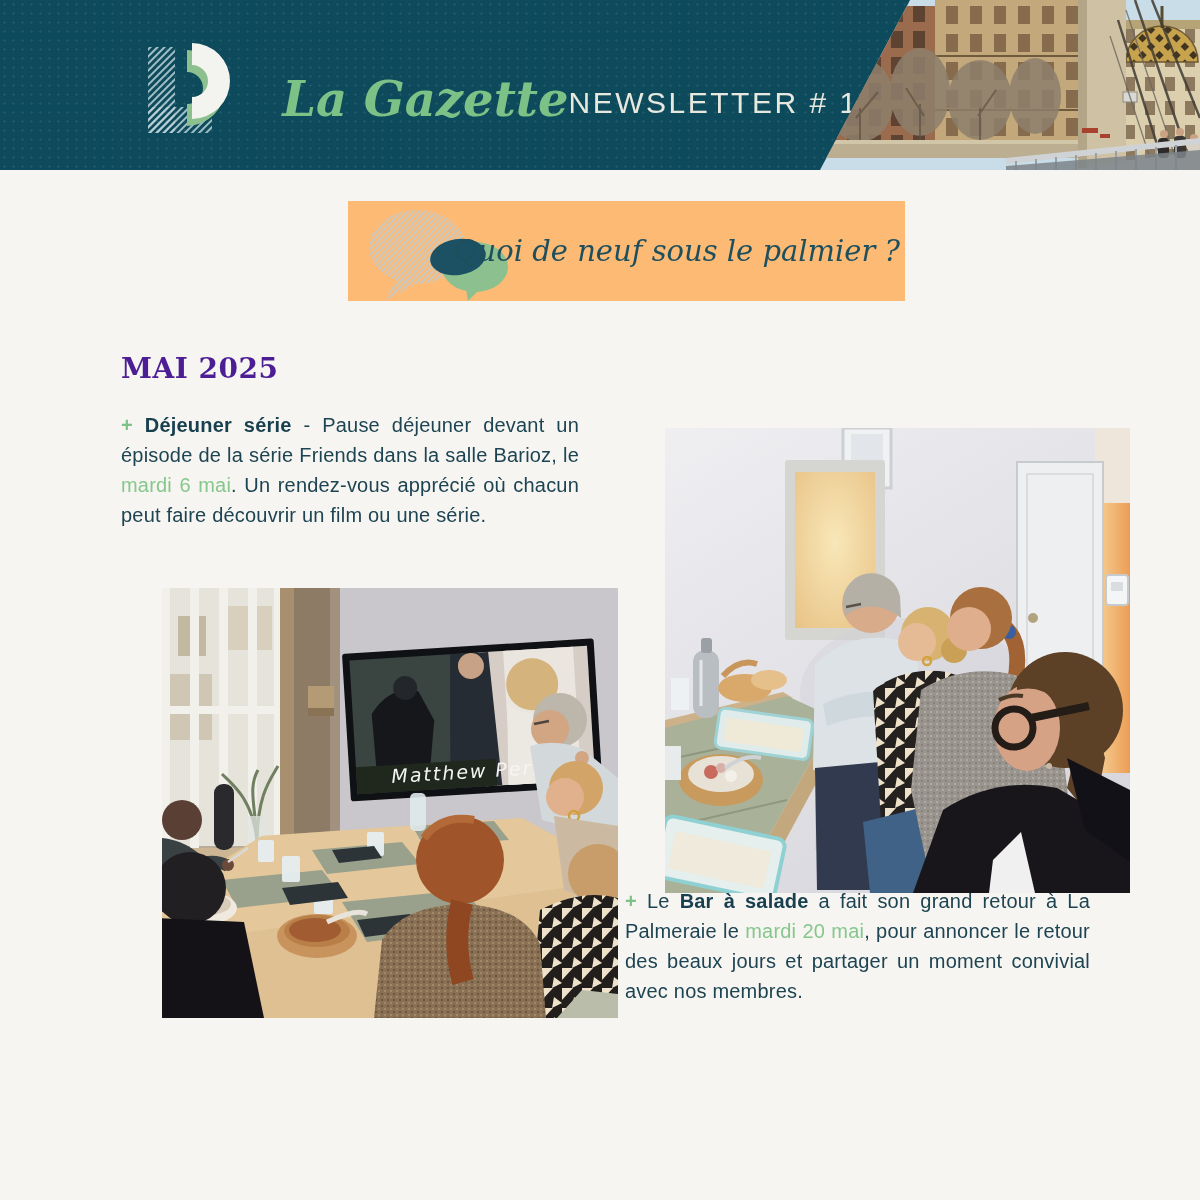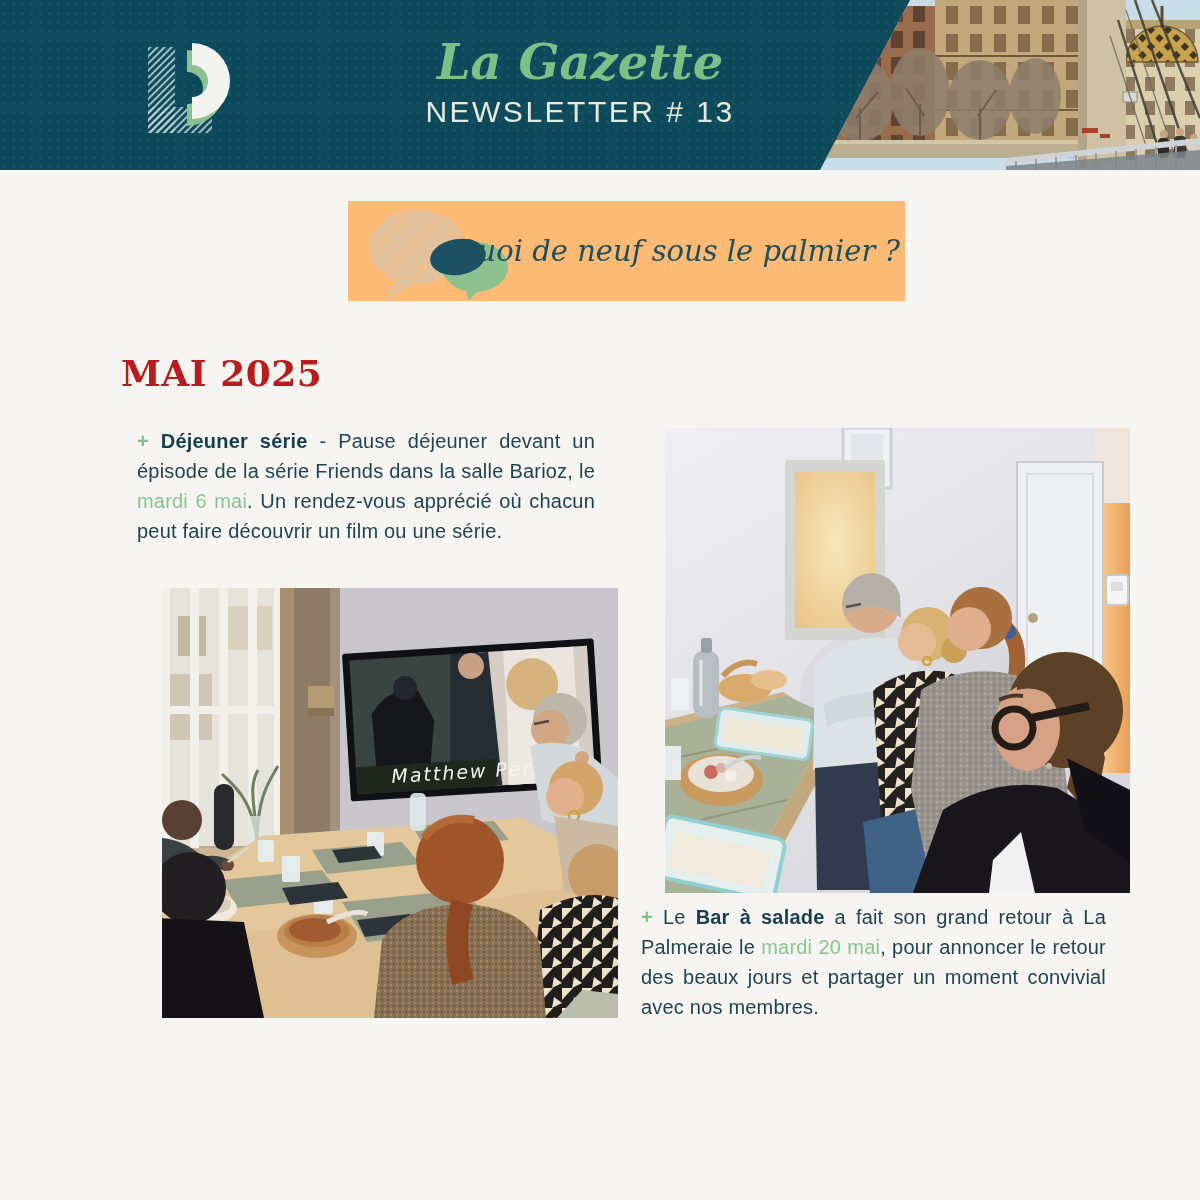--- a/index.html
+++ b/index.html
@@ -4,45 +4,45 @@
 <style>
   html,body { margin:0; padding:0; background:#f7f5f1; }
   .page { position:relative; width:1200px; height:1200px; background:#f7f5f1; overflow:hidden;
           font-family:"Liberation Sans", sans-serif; }
 
   
   .header { position:absolute; left:0; top:0; width:1200px; height:170px; background:#0d4a5b;
             background-image:radial-gradient(rgba(255,255,255,0.07) 1px, transparent 1.4px);
             background-size:9px 9px; }
   .logo { position:absolute; left:140px; top:34px; width:108px; height:104px; }
-  .header-titles { position:absolute; left:0; top:0; width:1160px; height:166px;
-                   display:flex; flex-direction:column; align-items:center; justify-content:center; }
+  .header-titles { position:absolute; left:0; top:16px; width:1160px; height:166px;
+                   display:flex; flex-direction:row; align-items:center; justify-content:center; }
   .gazette-title { font-family:"DejaVu Serif", serif; font-style:italic; font-weight:bold;
                    font-size:48px; color:#7cc287; line-height:1.05; }
   .newsletter-sub { margin-top:8px; font-size:30px; font-weight:300; letter-spacing:2.5px;
                     color:#e7e9de; }
   .header-photo { position:absolute; right:0; top:0; width:380px; height:170px;
                   clip-path:polygon(23.7% 0, 100% 0, 100% 100%, 0% 100%); }
   .header-photo svg, .photo svg, .logo svg, .bubbles svg { display:block; width:100%; height:100%; }
 
   
   .banner { position:absolute; left:348px; top:201px; width:557px; height:100px;
             background:#fdba74; }
   .bubbles { position:absolute; left:14px; top:4px; width:150px; height:96px; }
   .banner-text { position:absolute; left:104px; top:0; width:450px; height:100px;
                  display:flex; align-items:center; justify-content:center;
                  font-family:"DejaVu Serif", serif; font-style:italic;
                  font-size:29px; color:#1d4f5d; white-space:nowrap; }
 
   
   .month-title { position:absolute; left:121px; top:352px; margin:0;
                  font-family:"DejaVu Serif", serif; font-weight:bold;
-                 font-size:36px; letter-spacing:0.5px; color:#b91c1c; }
-
-  .para { position:absolute; margin:16px; font-size:20px; line-height:30px; color:#1d4452;
+                 font-size:28px; letter-spacing:0.5px; color:#4c1d95; }
+
+  .para { position:absolute; margin:0; font-size:20px; line-height:30px; color:#1d4452;
           text-align:justify; letter-spacing:0.2px; }
   .para-1 { left:121px; top:410px; width:458px; }
   .para-2 { left:625px; top:886px; width:465px; }
   .para .b { font-weight:bold; color:#173f4e; }
   .para .green { color:#85c78c; }
   .para .plus { color:#7cc287; font-weight:bold; }
 
   .photo { position:absolute; overflow:hidden; }
   .photo-1 { left:122px; top:572px; width:456px; height:430px; }
   .photo-2 { left:625px; top:412px; width:465px; height:465px; }

